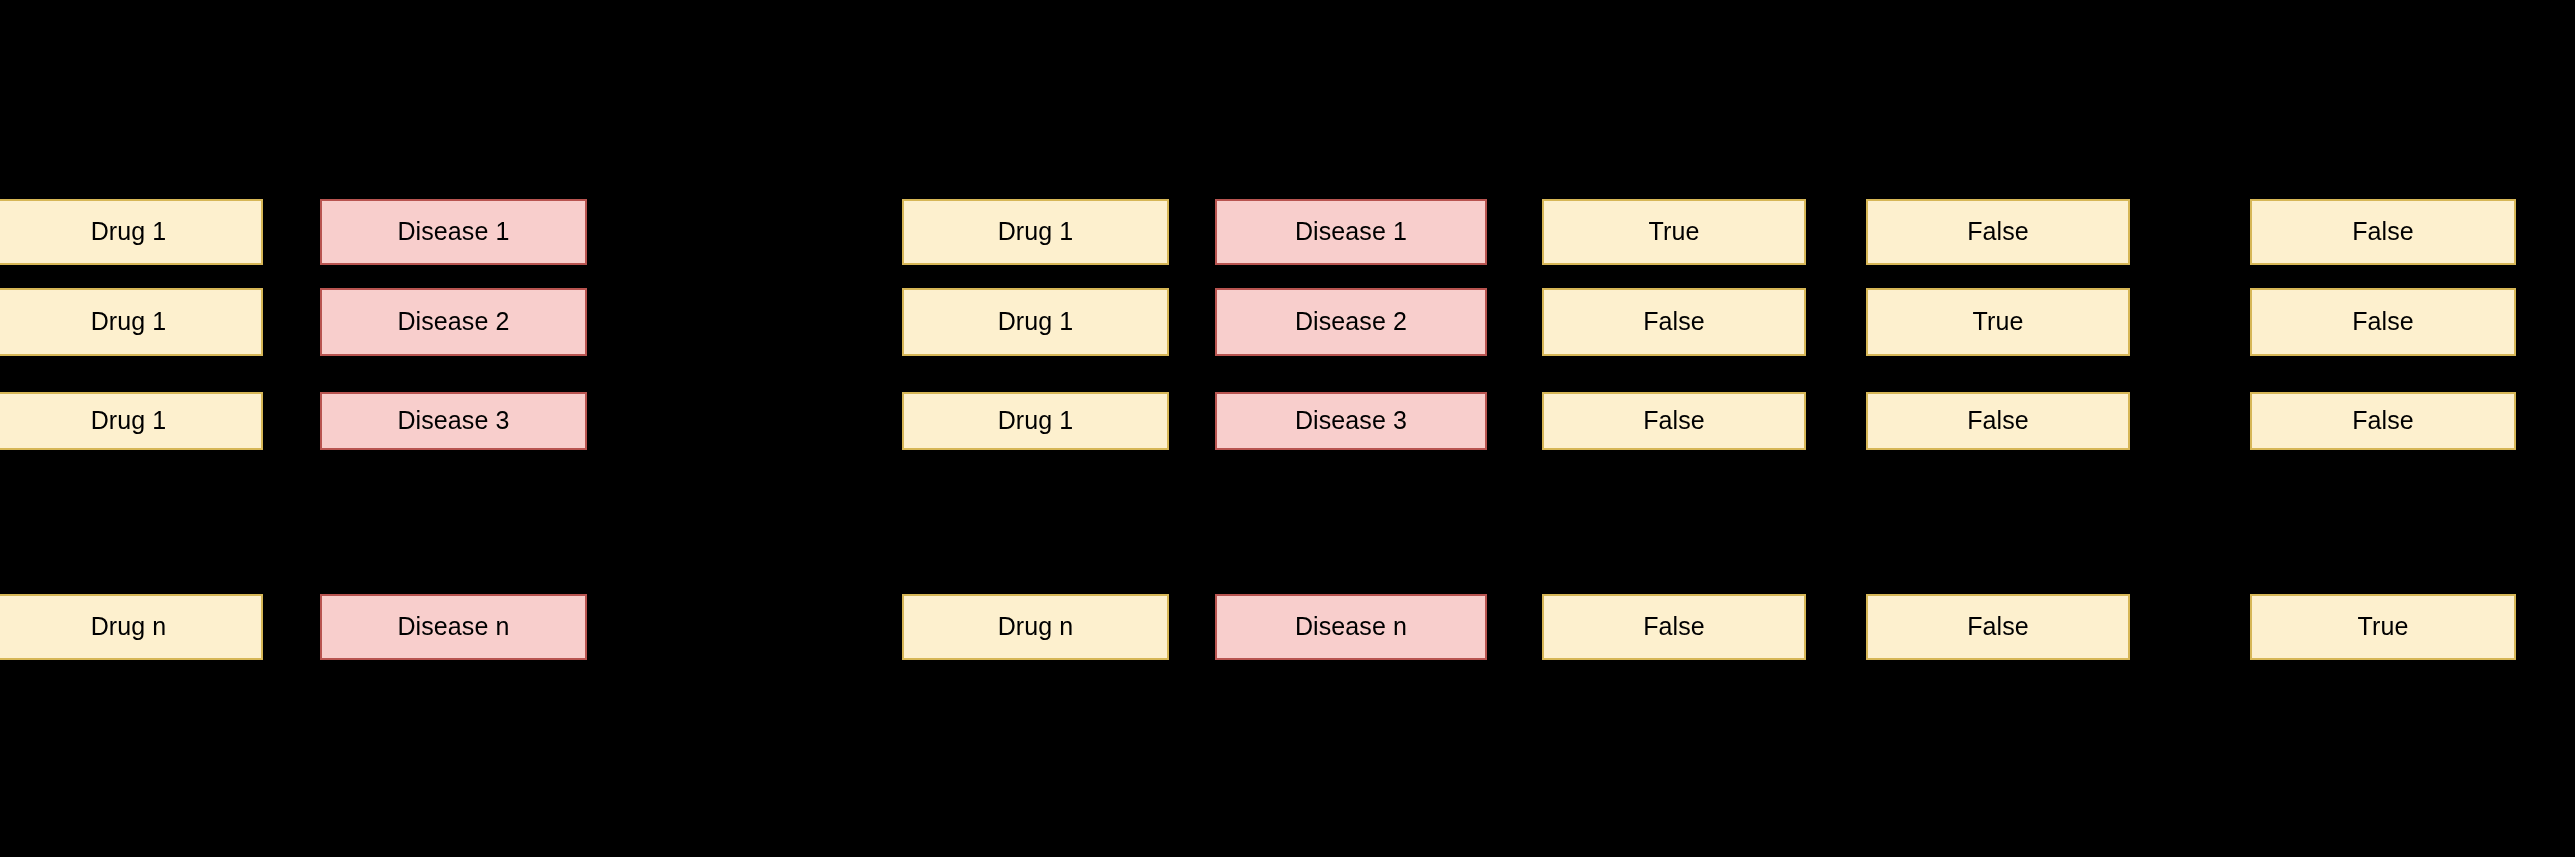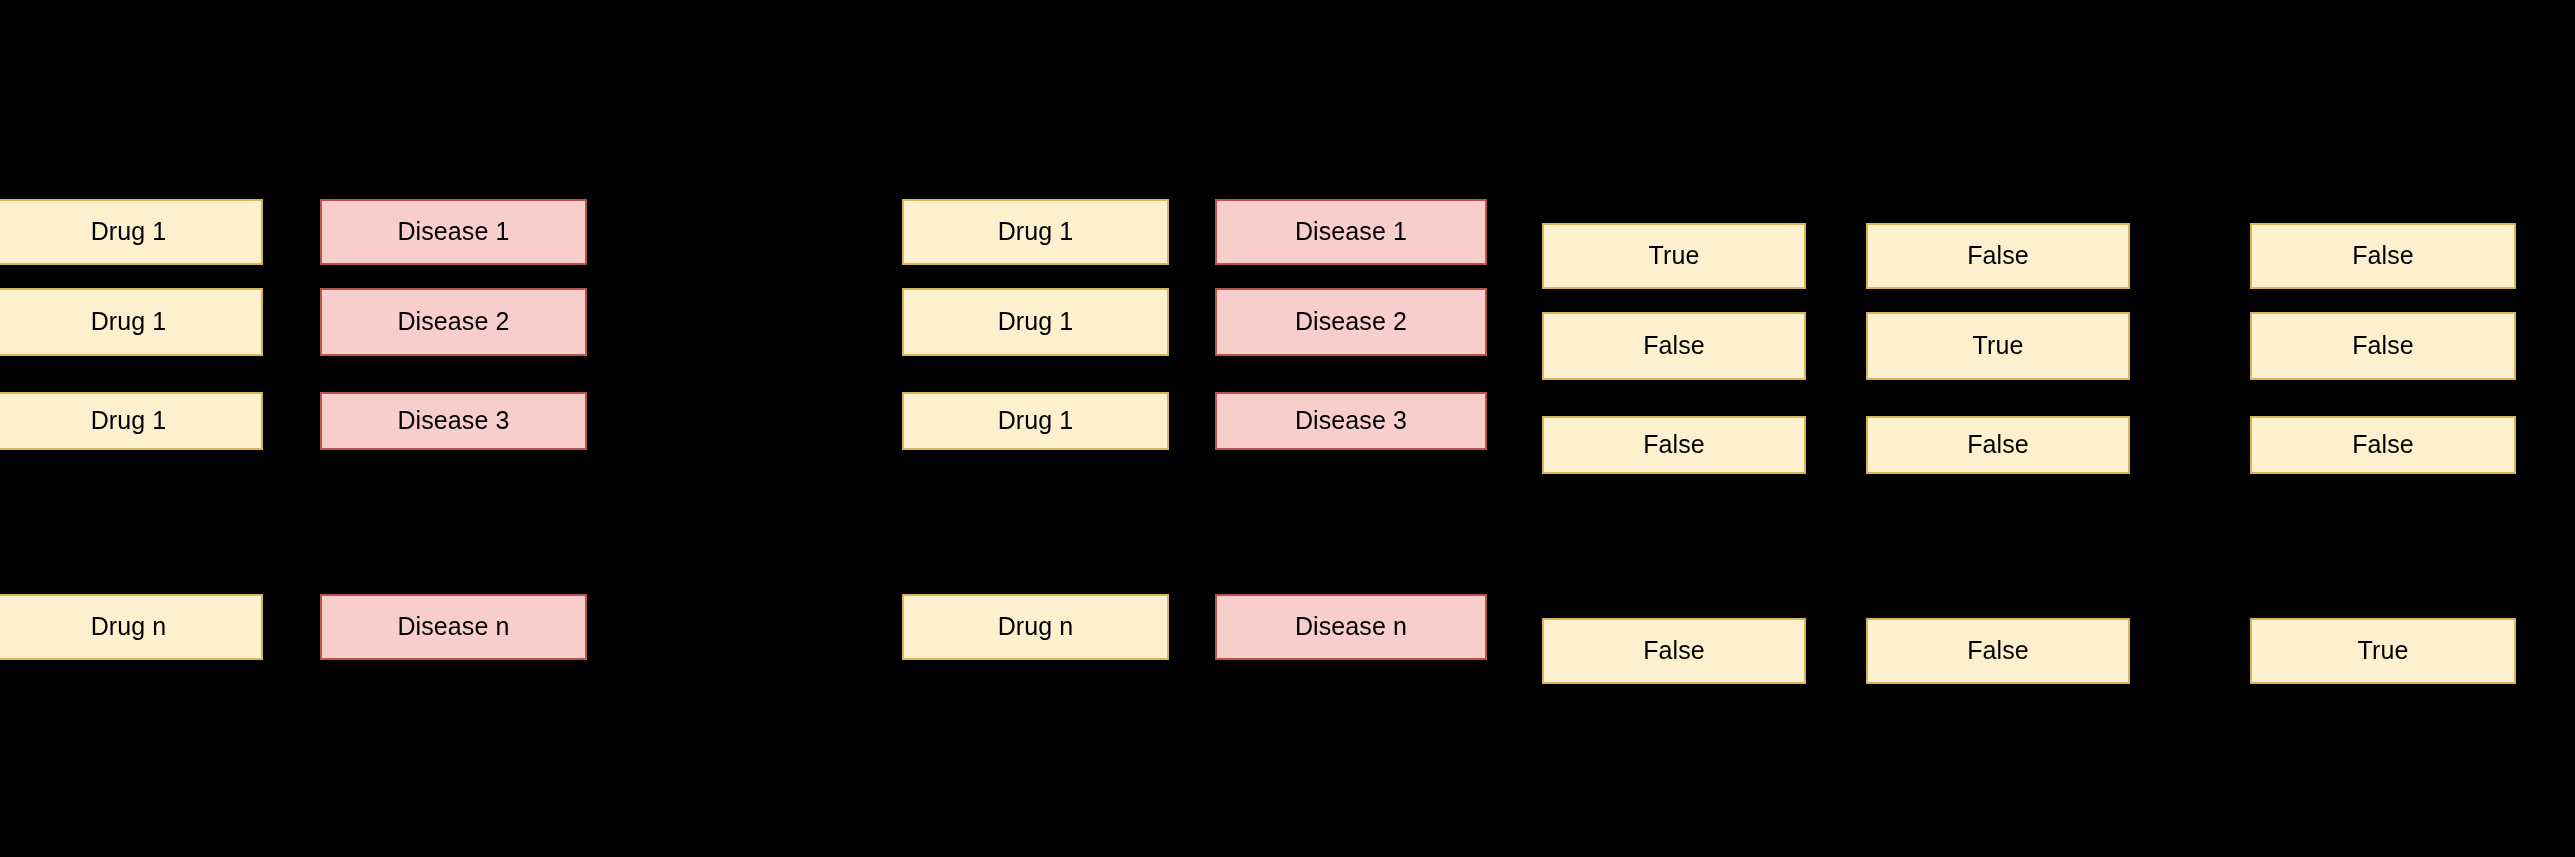--- a/index.html
+++ b/index.html
@@ -39,21 +39,20 @@
     border: 2.7px solid #d6b656;
   }
   .node.disease {
     background: #f8cecc;
     border: 2.7px solid #b85450;
     margin-left: 12px;
   }
   .node.flag {
     background: #fdf0ce;
     border: 2.7px solid #d6b656;
-    margin-top: 24px;
   }
   .group {
     position: absolute;
     top: 0;
     left: 0;
     width: 100%;
     height: 100%;
   }
 </style>
 </head>

